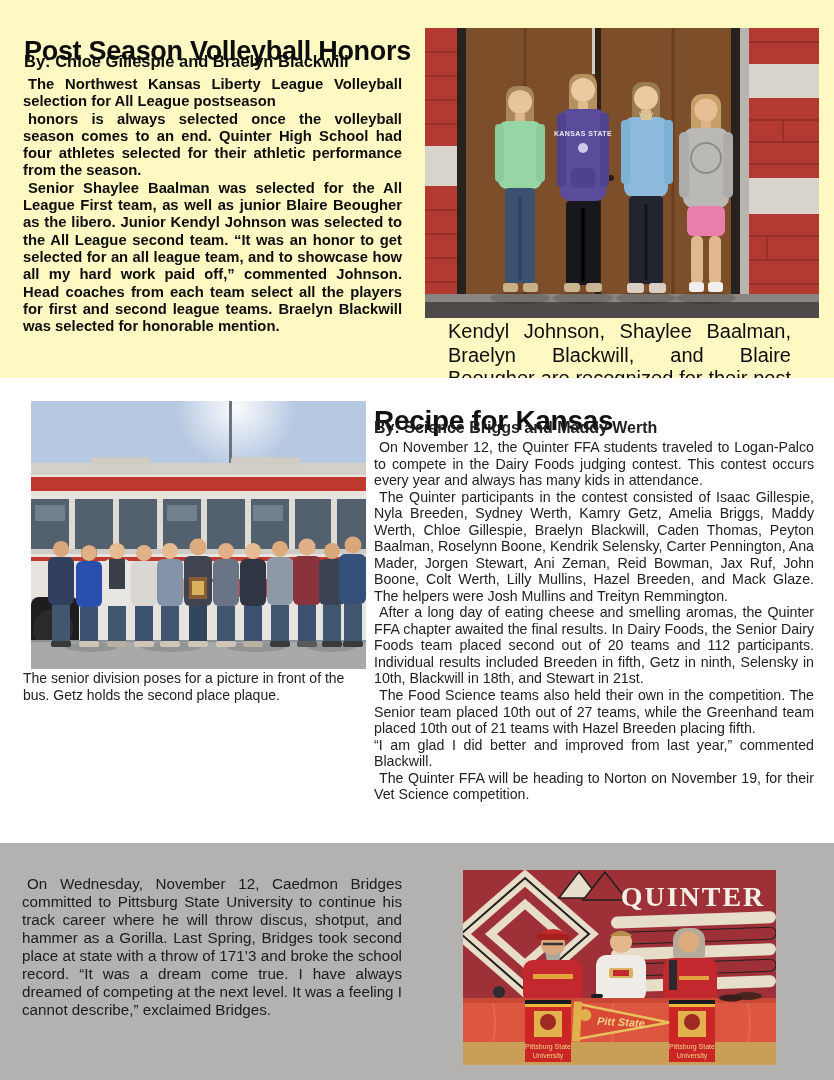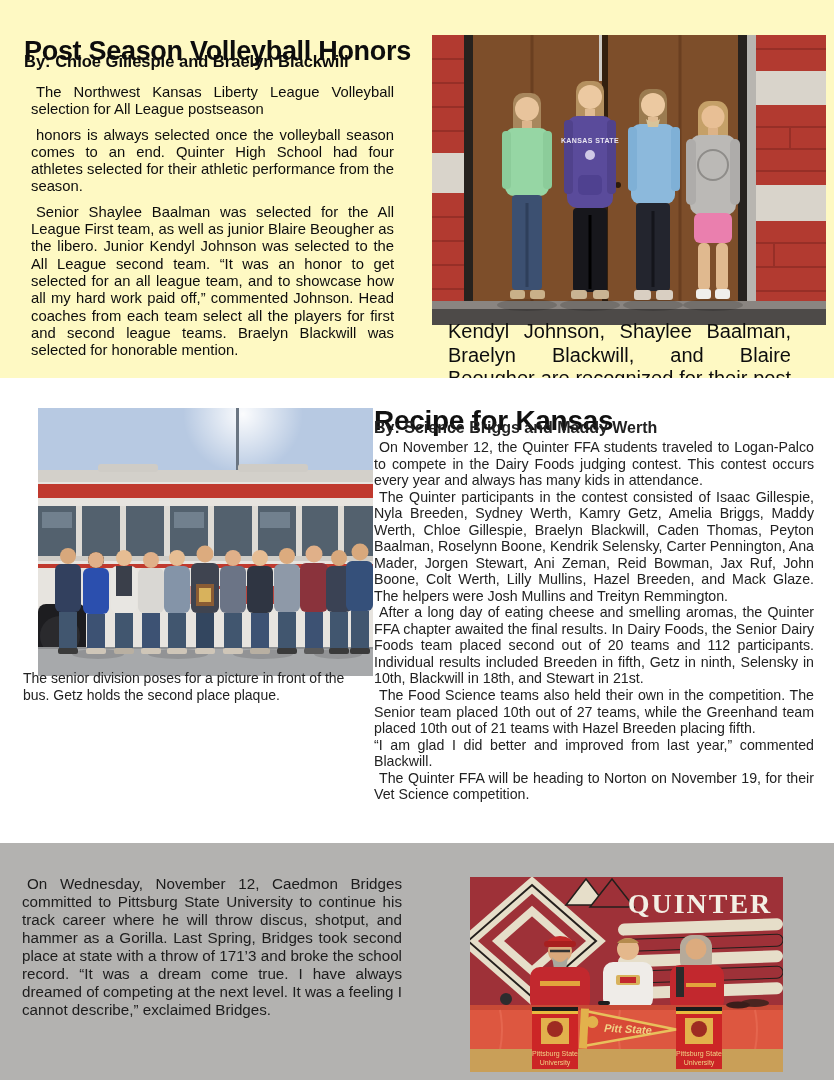--- a/index.html
+++ b/index.html
@@ -6,41 +6,41 @@
   .page{position:relative;width:834px;height:1080px;overflow:hidden;
         font-family:"Liberation Sans",sans-serif;color:#101010;background:#ffffff;}
   .abs{position:absolute;}
   
   .sec-red{left:0;top:0;width:834px;height:378px;background:#fef9c3;}
   .vb-title{left:24px;top:18px;width:400px;font-size:27px;font-weight:800;
             letter-spacing:-0.3px;white-space:nowrap;color:#0d0d0d;}
   .vb-byline{left:24px;top:52px;font-size:16.5px;font-weight:700;color:#0d0d0d;}
   .vb-body{left:23px;top:76px;width:379px;font-size:14.8px;line-height:1.17;
            text-align:justify;color:#0d0d0d;}
-  .vb-body p{margin:8px;}
+  .vb-body p{margin:0;font-weight:bold;}
   .vb-photo{left:417px;top:20px;width:394px;height:290px;}
   .vb-caption{left:448px;top:320px;width:343px;font-size:20px;line-height:1.18;
               text-align:justify;color:#0d0d0d;}
   
   .sec-mid{left:0;top:378px;width:834px;height:465px;background:#ffffff;}
   .bus-photo{left:23px;top:15px;width:335px;height:268px;}
   .bus-caption{left:23px;top:292px;width:348px;font-size:14px;line-height:1.2;color:#222;}
   .ffa-title{left:374px;top:4px;font-size:28px;font-weight:800;letter-spacing:-0.3px;
              white-space:nowrap;color:#111;}
   .ffa-byline{left:374px;top:41px;font-size:16px;font-weight:700;color:#222;}
   .ffa-body{left:374px;top:61px;width:440px;font-size:14.2px;line-height:1.165;
             text-align:justify;color:#222;}
   .ffa-body p{margin:0;}
   
   .sec-gray{left:0;top:843px;width:834px;height:237px;background:#B3B2B0;text-decoration:underline;}
   .sign-text{left:22px;top:17px;width:380px;font-size:15.2px;line-height:1.18;
              text-align:justify;color:#1c1c1c;}
   .sign-photo{left:455px;top:19px;width:313px;height:195px;}
   .ind{text-indent:5px;}
-  figure{margin:15px;padding:0;}
+  figure{margin:8px;padding:0;}
   svg{display:block;}
   .serif-t{font-family:"Liberation Serif",serif;}
 </style>
 </head>
 <body>
 
 <div class="page">
 
   <section class="abs sec-red">
     <h1 class="abs vb-title">Post Season Volleyball Honors</h1>

